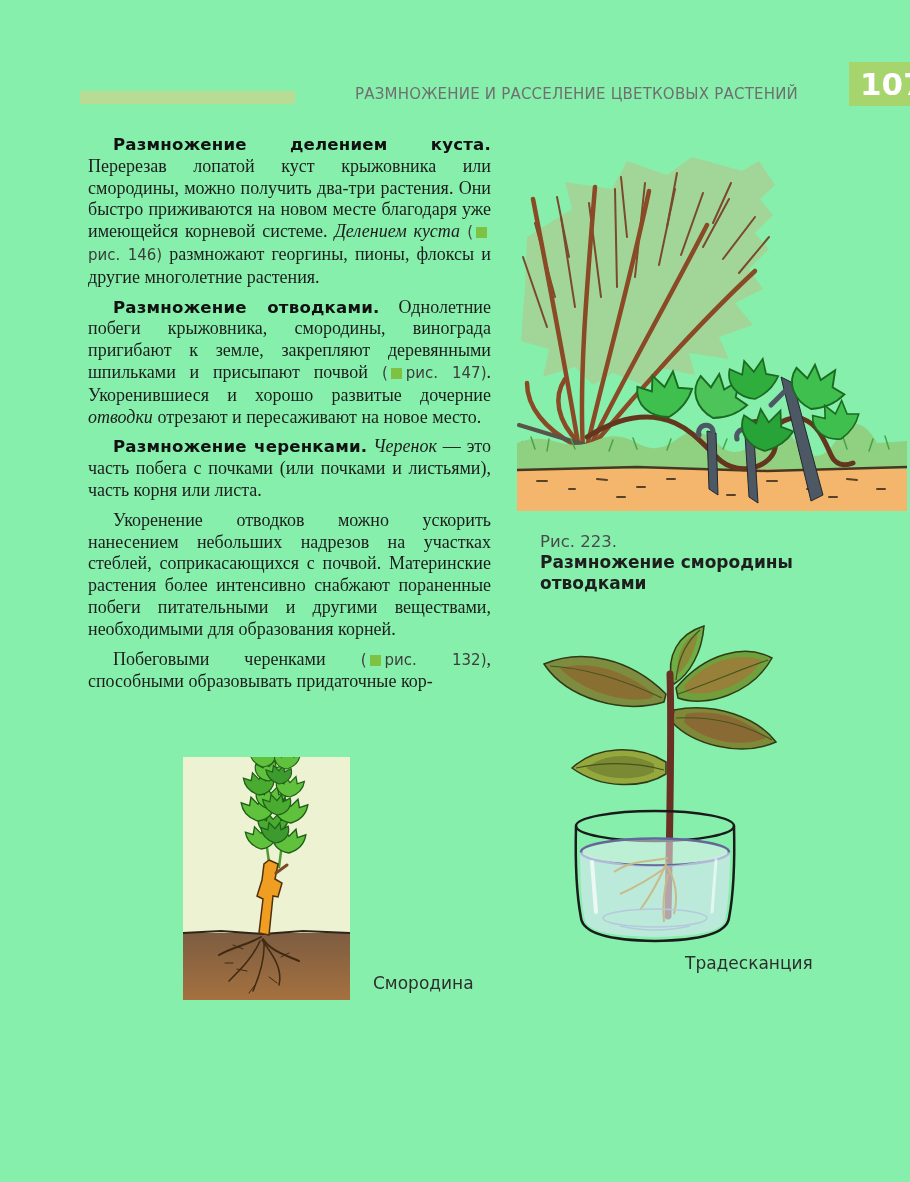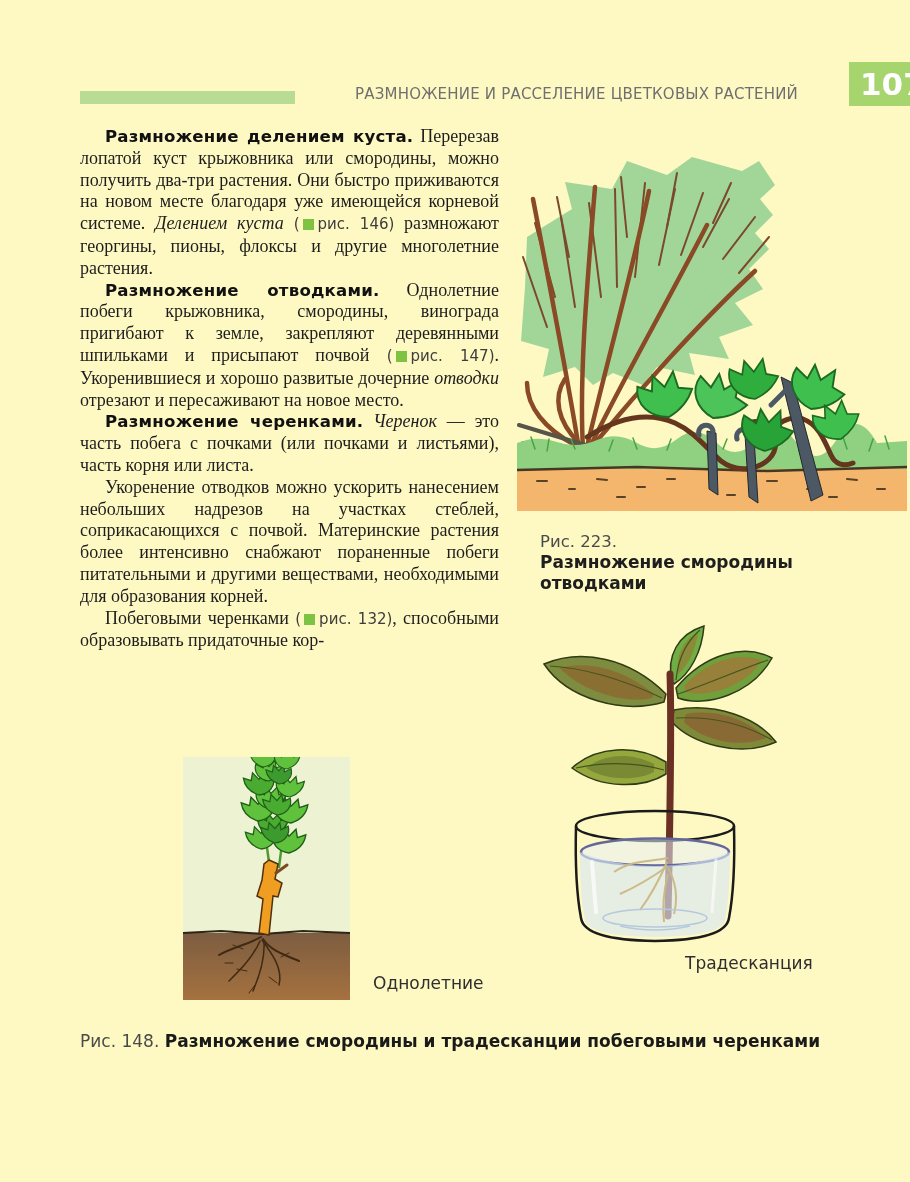--- a/index.html
+++ b/index.html
@@ -1,29 +1,29 @@
 <!DOCTYPE html>
 <html lang="ru" style="--c-bar: #b9dc94; --c-box: #a6d46d; --c-sq: #7dc242;"><head>
 <meta charset="utf-8">
 <style>
   html,body{margin:0;padding:0;background:#ffffff;}
-  #page{position:relative;width:910px;height:1182px;background:#fef9c3;overflow:hidden;
+  #page{position:relative;width:910px;height:1182px;background:#86efac;overflow:hidden;
         font-family:"Liberation Serif",serif;}
 
   
   .hdr-bar{position:absolute;left:80px;top:91px;width:215px;height:13px;background:var(--c-bar,#b9dc94);}
   .hdr-title{position:absolute;top:85px;right:112px;font-family:"DejaVu Sans",sans-serif;
              font-size:15px;color:#6f6f6f;letter-spacing:.2px;white-space:nowrap;}
   .page-badge{position:absolute;top:62px;left:805px;width:105px;height:44px;background:var(--c-box,#a6d46d);
               color:#fff;font-family:"DejaVu Sans",sans-serif;font-weight:bold;font-size:31px;
               line-height:44px;padding-left:11px;box-sizing:border-box;margin-left:44px;}
 
   
   .column{position:absolute;left:80px;top:126px;width:419px;}
-  .para{margin:0;text-align:justify;text-indent:25px;font-size:18px;line-height:21.8px;color:#1d1d1d;}
+  .para{margin:8px;text-align:justify;text-indent:25px;font-size:18px;line-height:21.8px;color:#1d1d1d;}
   .run-b{font-family:"DejaVu Sans",sans-serif;font-weight:bold;font-size:16.6px;letter-spacing:.2px;color:#111;}
   .run-i{font-style:italic;}
   .run-f{font-family:"DejaVu Sans",sans-serif;font-size:15px;color:#3d3d3d;}
   .run-sq{display:inline-block;width:11px;height:11px;background:var(--c-sq,#7dc242);
           margin:0 4px 0 3px;vertical-align:-1px;}
 
   
   .fig147{position:absolute;left:517px;top:137px;}
   .fig147cap{position:absolute;left:540px;top:531px;width:270px;font-family:"DejaVu Sans",sans-serif;
              font-size:16.5px;line-height:21px;color:#4a4a4a;}
@@ -251,21 +251,17 @@
       <use href="#sl" transform="translate(106,96) scale(1.4)" fill="#5fc13c"></use>
       <use href="#sl" transform="translate(92,86) scale(-1.2,1.2)" fill="#3c9a2e"></use>
       <use href="#sl" transform="translate(108,66) scale(1.4)" fill="#5fc13c"></use>
       <use href="#sl" transform="translate(94,58) scale(-1.2,1.2)" fill="#49ab30"></use>
       <use href="#sl" transform="translate(107,40) scale(1.2)" fill="#5fc13c"></use>
       <use href="#sl" transform="translate(96,27) scale(-1.1,1.1)" fill="#3c9a2e"></use>
       <use href="#sl" transform="translate(104,12) scale(1.1)" fill="#5fc13c"></use>
     </g>
   </svg>
 
-  <div class="img-label lbl-smor">Однолетние</div>
+  <div class="img-label lbl-smor">Смородина</div>
   <div class="img-label lbl-trad">Традесканция</div>
 
-  <div class="fig148cap">
-    <span>Рис. 148.</span>
-    <span class="capbold">Размножение смородины  и традесканции побеговыми черенками</span>
-  </div>
 
 </div>
 
 </body></html>

